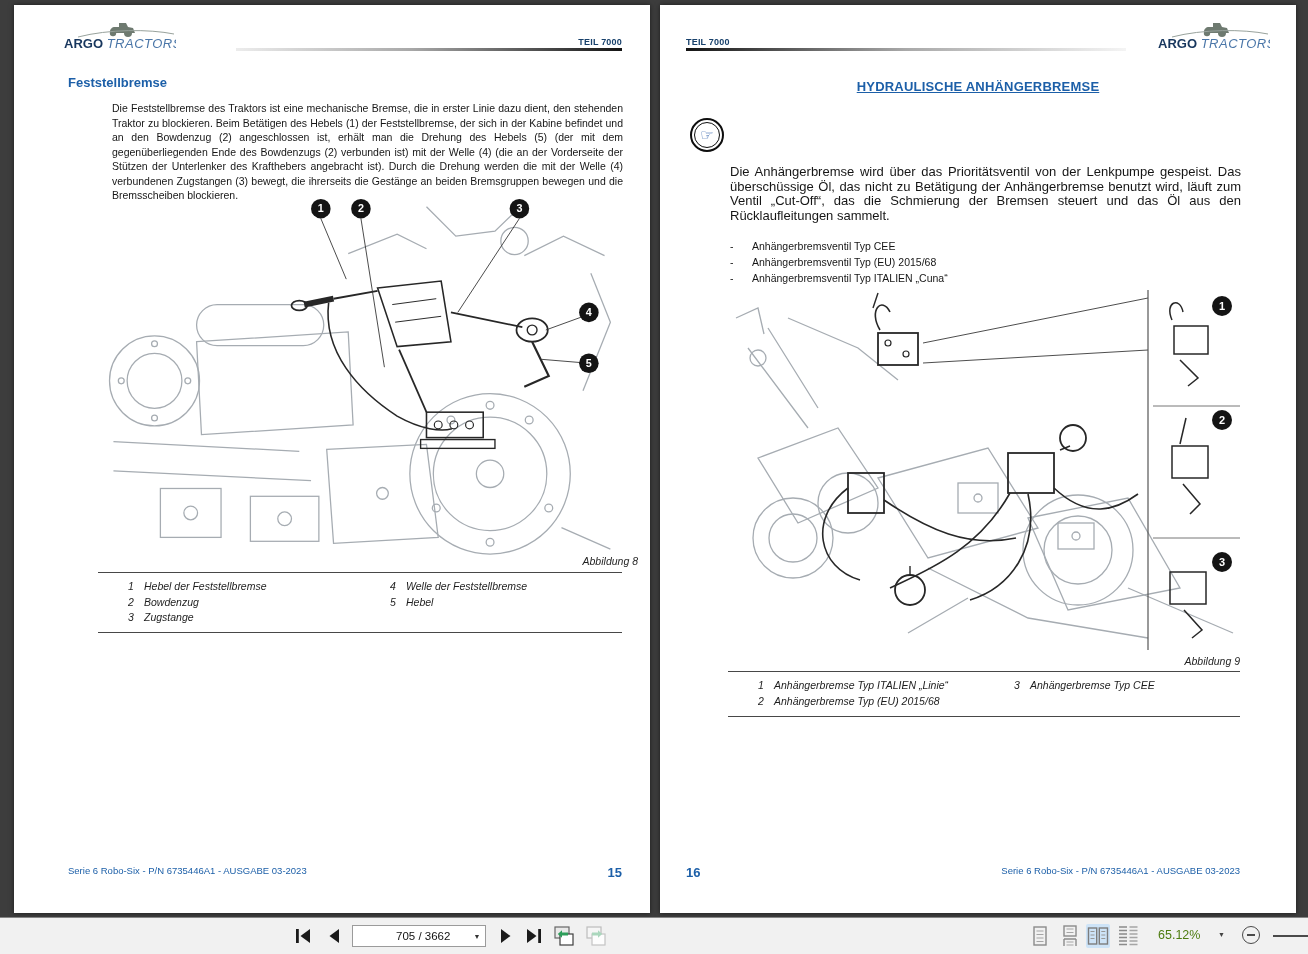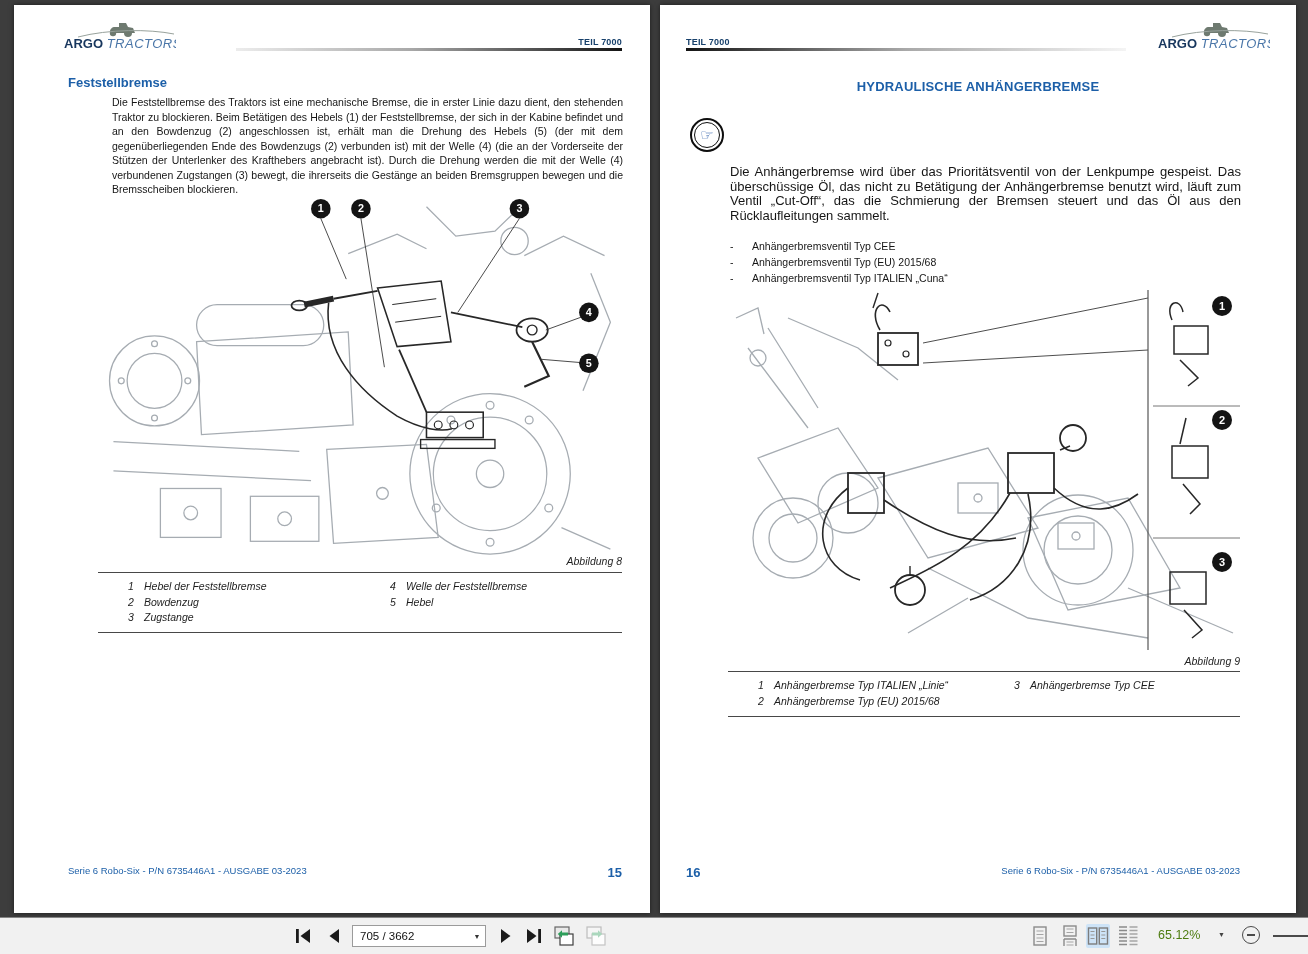--- a/index.html
+++ b/index.html
@@ -22,55 +22,55 @@
   .logo-right{right:26px;}
   .teil{position:absolute;font-size:9px;font-weight:bold;color:#17406b;letter-spacing:.2px;}
   .teil-left{right:28px;top:32px;}
   .teil-right{left:26px;top:32px;}
   .rule{position:absolute;top:43px;height:3px;}
   .rule-left{left:222px;right:28px;background:linear-gradient(to right,#ececec,#a9a9a9 45%,#141414);}
   .rule-right{left:26px;width:440px;background:linear-gradient(to right,#141414,#a9a9a9 50%,#f4f4f4);}
 
   
   .title-left{position:absolute;left:54px;top:70px;font-size:13px;font-weight:bold;color:#1c5fa8;}
-  .body-left{position:absolute;left:98px;top:90px;width:511px;font-size:10.5px;line-height:14.5px;color:#161616;text-align:justify;}
+  .body-left{position:absolute;left:98px;top:96px;width:511px;font-size:10.5px;line-height:14.5px;color:#161616;text-align:justify;}
   .figure-left{position:absolute;left:84px;top:190px;width:520px;height:360px;}
   .caption{position:absolute;font-style:italic;font-size:10.5px;color:#1f1f1f;}
-  .caption-left{right:28px;top:550px;}
+  .caption-left{right:12px;top:550px;}
   .legend{position:absolute;border-top:1px solid #474747;border-bottom:1px solid #474747;padding:7px 0 9px;}
   .legend-left{left:84px;width:524px;top:567px;}
   .legend-right{left:68px;width:512px;top:666px;}
   .lgrid{display:grid;grid-template-columns:46px 1fr 46px 1fr;row-gap:3.5px;font-style:italic;font-size:10.5px;color:#1d1d1d;}
   .lnum{padding-left:30px;}
   .foot-text{position:absolute;top:860px;font-size:9.5px;color:#1c5fa8;}
   .foot-page{position:absolute;top:860px;font-size:13px;font-weight:bold;color:#1c5fa8;}
   .ft-ll{left:54px;} .fp-lr{right:28px;}
   .fp-rl{left:26px;} .ft-rr{right:56px;}
 
   
-  .title-right{position:absolute;left:0;right:0;top:74px;text-align:center;font-size:13px;font-weight:bold;color:#1c5fa8;letter-spacing:.2px;}
+  .title-right{position:absolute;left:0;right:0;top:74px;text-align:center;font-size:13px;font-weight:bold;color:#1c5fa8;letter-spacing:.2px;text-decoration:underline;}
   .note-row{position:absolute;left:30px;top:113px;display:flex;gap:10px;align-items:flex-start;}
   .note-icon-outer{width:30px;height:30px;border:2px solid #0e0e0e;border-radius:50%;display:flex;align-items:center;justify-content:center;flex:none;}
   .note-icon-inner{width:24px;height:24px;border:1px solid #0e0e0e;border-radius:50%;display:flex;align-items:center;justify-content:center;}
   .note-hand{color:#2a5ca8;font-size:15px;line-height:1;transform:translateY(-1px);}
   .note-text{font-weight:bold;font-size:10.5px;line-height:14.5px;color:#0d0d0d;width:510px;text-align:justify;}
   .rp-para{position:absolute;left:70px;width:511px;font-size:13px;line-height:14.5px;color:#161616;text-align:justify;}
   .rp-p1{top:160px;} .rp-p2{top:204px;}
   .rp-bullets{position:absolute;left:70px;top:233px;width:511px;}
   .bullet{display:flex;height:16px;align-items:center;font-size:10.5px;color:#161616;}
   .bullet .dash{width:22px;flex:none;}
   .figure-right{position:absolute;left:68px;top:283px;width:512px;height:364px;}
   .caption-right{right:56px;top:650px;margin-left:13px;}
 
   
   .toolbar{position:absolute;left:0;right:0;bottom:0;height:36px;background:#f1f1f1;border-top:1px solid #858585;}
   .tb{position:absolute;display:flex;align-items:center;justify-content:center;}
   .tbtn{width:24px;height:24px;top:6px;cursor:default;}
   .pagebox{left:352px;top:7px;width:134px;height:22px;background:#fff;border:1px solid #9b9b9b;display:flex;align-items:center;box-sizing:border-box;}
-  .pagebox input{border:none;outline:none;flex:1;min-width:0;font-size:11.5px;padding:0 0 0 7px;font-family:"Liberation Sans",sans-serif;color:#111;background:transparent;}
+  .pagebox input{border:none;outline:none;flex:1;min-width:0;font-size:11.5px;padding:0 0 0 7px;font-family:"Liberation Sans",sans-serif;color:#111;background:transparent;margin-left:36px;}
   .pagebox .caret{width:16px;font-size:7px;color:#333;text-align:center;flex:none;}
   .sel-view{background:#cde3f7;border-radius:2px;}
   .zoomtxt{left:1158px;top:10px;font-size:12.5px;color:#4d7c0f;}
   .zoomcaret{left:1218px;top:13px;font-size:7px;color:#444;}
   .zoomout{left:1242px;top:8px;width:18px;height:18px;border:1.6px solid #4a4a4a;border-radius:50%;box-sizing:border-box;}
   .zoomout .minus{width:8px;height:1.6px;background:#4a4a4a;}
   .zoomslider{left:1273px;top:17px;width:35px;height:2px;background:#4a4a4a;}
 </style>
 </head>
 <body>

